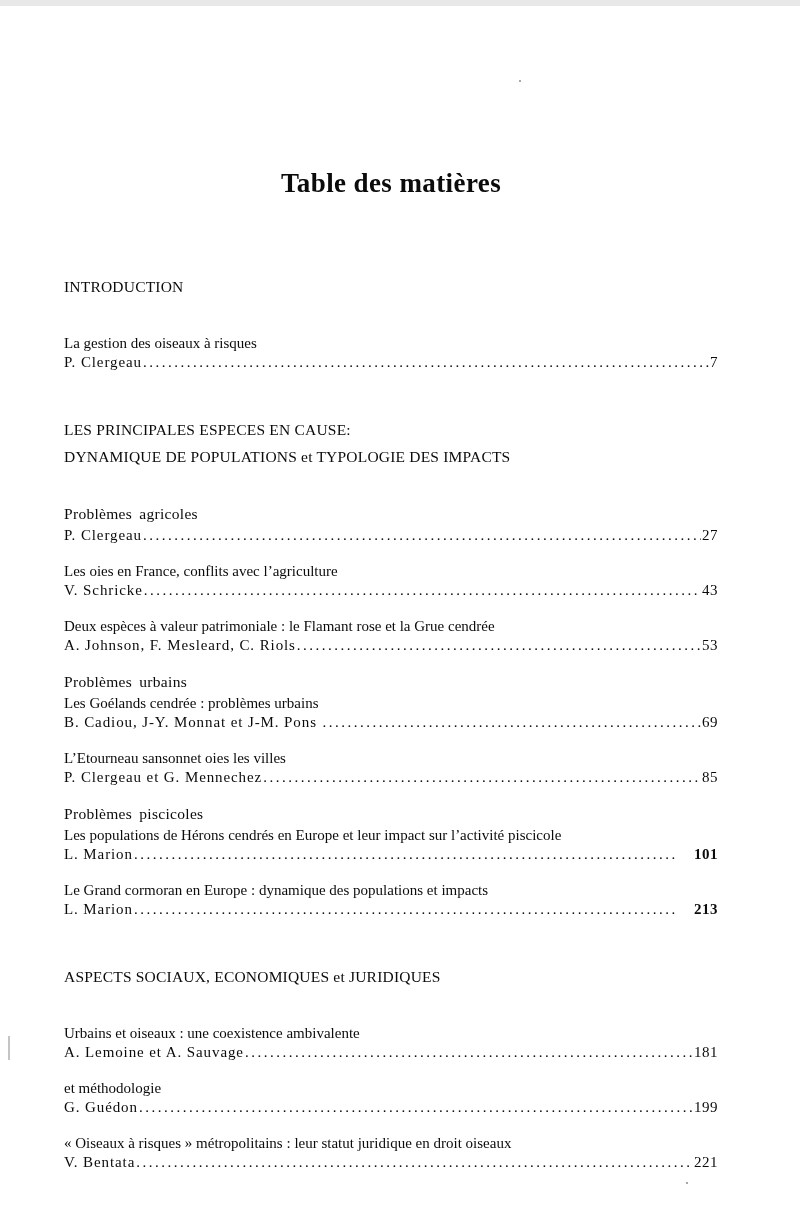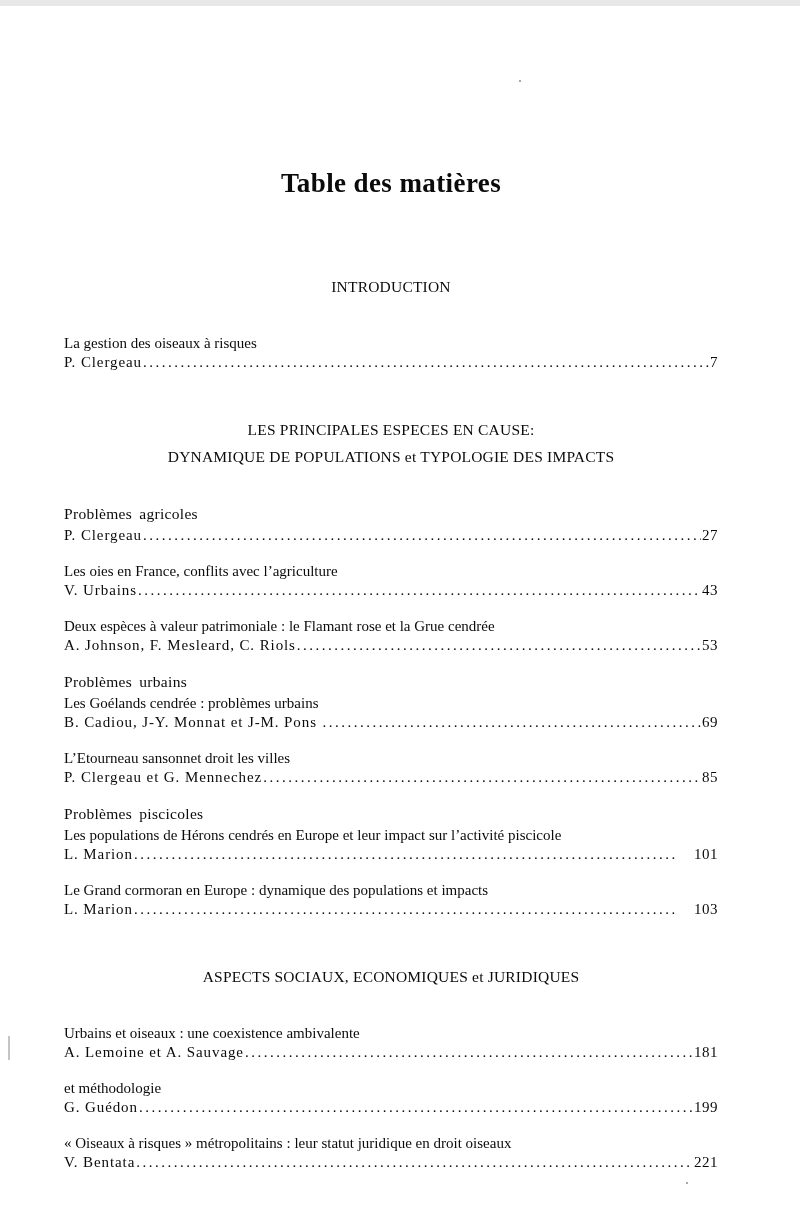--- a/index.html
+++ b/index.html
@@ -15,21 +15,20 @@
     overflow:hidden;
   }
   .title {
     margin:0 0 74px 0;
     text-align:center;
     font-size:27px;
     font-weight:bold;
     letter-spacing:0.4px;
   }
   .section-heading {
-    text-align:center;
     font-size:15.5px;
     margin:44px 0 34px 0;
   }
   .section-heading:first-child { margin-top:0; }
   .section-heading .line { line-height:27px; letter-spacing:0.2px; }
   .subsection {
     font-weight:normal;
     font-size:15.5px;
     letter-spacing:0.3px;
     word-spacing:3px;
@@ -41,21 +40,21 @@
   .entry .row { display:flex; align-items:flex-start; line-height:19px; }
   .authors { letter-spacing:0.9px; white-space:pre; }
   .dots {
     flex:1 1 auto;
     overflow:hidden;
     white-space:nowrap;
     letter-spacing:2.5px;
     margin:0 1px;
   }
   .pagenum { letter-spacing:0.5px; }
-  .pagenum.gap { padding-left:18px; }
+  .pagenum.gap { padding-left:18px;font-weight:bold; }
   
   .artifact { position:absolute; background:#8a8a8a; }
   .a1 { left:519px; top:74px;  width:2px; height:2px; border-radius:50%; }
   .a2 { left:8px;   top:1030px; width:2px; height:24px; opacity:.5; }
   .a3 { left:686px; top:1176px; width:2px; height:2px; border-radius:50%; }
 </style>
 </head>
 <body>
 
 <div class="page">
@@ -80,21 +79,21 @@
       <div class="entry">
         <div class="row">
           <span class="authors">P. Clergeau</span>
           <span class="dots">................................................................................................................................................................................................................................................</span>
           <span class="pagenum">27</span>
         </div>
       </div>
       <div class="entry">
         <div class="tline">Les oies en France, conflits avec l’agriculture</div>
         <div class="row">
-          <span class="authors">V. Urbains</span>
+          <span class="authors">V. Schricke</span>
           <span class="dots">................................................................................................................................................................................................................................................</span>
           <span class="pagenum">43</span>
         </div>
       </div>
       <div class="entry">
         <div class="tline">Deux espèces à valeur patrimoniale : le Flamant rose et  la Grue cendrée</div>
         <div class="row">
           <span class="authors">A. Johnson, F. Mesleard, C. Riols</span>
           <span class="dots">................................................................................................................................................................................................................................................</span>
           <span class="pagenum">53</span>
@@ -103,42 +102,42 @@
       <div class="subsection">Problèmes urbains</div>
       <div class="entry">
         <div class="tline">Les Goélands cendrée : problèmes urbains</div>
         <div class="row">
           <span class="authors">B. Cadiou, J-Y. Monnat et J-M. Pons </span>
           <span class="dots">................................................................................................................................................................................................................................................</span>
           <span class="pagenum">69</span>
         </div>
       </div>
       <div class="entry">
-        <div class="tline">L’Etourneau sansonnet droit les villes</div>
+        <div class="tline">L’Etourneau sansonnet oies les villes</div>
         <div class="row">
           <span class="authors">P. Clergeau et G. Mennechez</span>
           <span class="dots">................................................................................................................................................................................................................................................</span>
           <span class="pagenum">85</span>
         </div>
       </div>
       <div class="subsection">Problèmes piscicoles</div>
       <div class="entry">
         <div class="tline">Les populations de Hérons cendrés en Europe et leur impact sur l’activité piscicole</div>
         <div class="row">
           <span class="authors">L. Marion</span>
           <span class="dots">................................................................................................................................................................................................................................................</span>
           <span class="pagenum gap">101</span>
         </div>
       </div>
       <div class="entry">
         <div class="tline">Le Grand  cormoran en Europe : dynamique des populations et impacts</div>
         <div class="row">
           <span class="authors">L. Marion</span>
           <span class="dots">................................................................................................................................................................................................................................................</span>
-          <span class="pagenum gap">103</span>
+          <span class="pagenum gap">213</span>
         </div>
       </div>
       <div class="section-heading">
         <div class="line">ASPECTS SOCIAUX, ECONOMIQUES et JURIDIQUES</div>
       </div>
       <div class="entry">
         <div class="tline">Urbains et oiseaux : une coexistence ambivalente</div>
         <div class="row">
           <span class="authors">A. Lemoine et A. Sauvage</span>
           <span class="dots">................................................................................................................................................................................................................................................</span>

